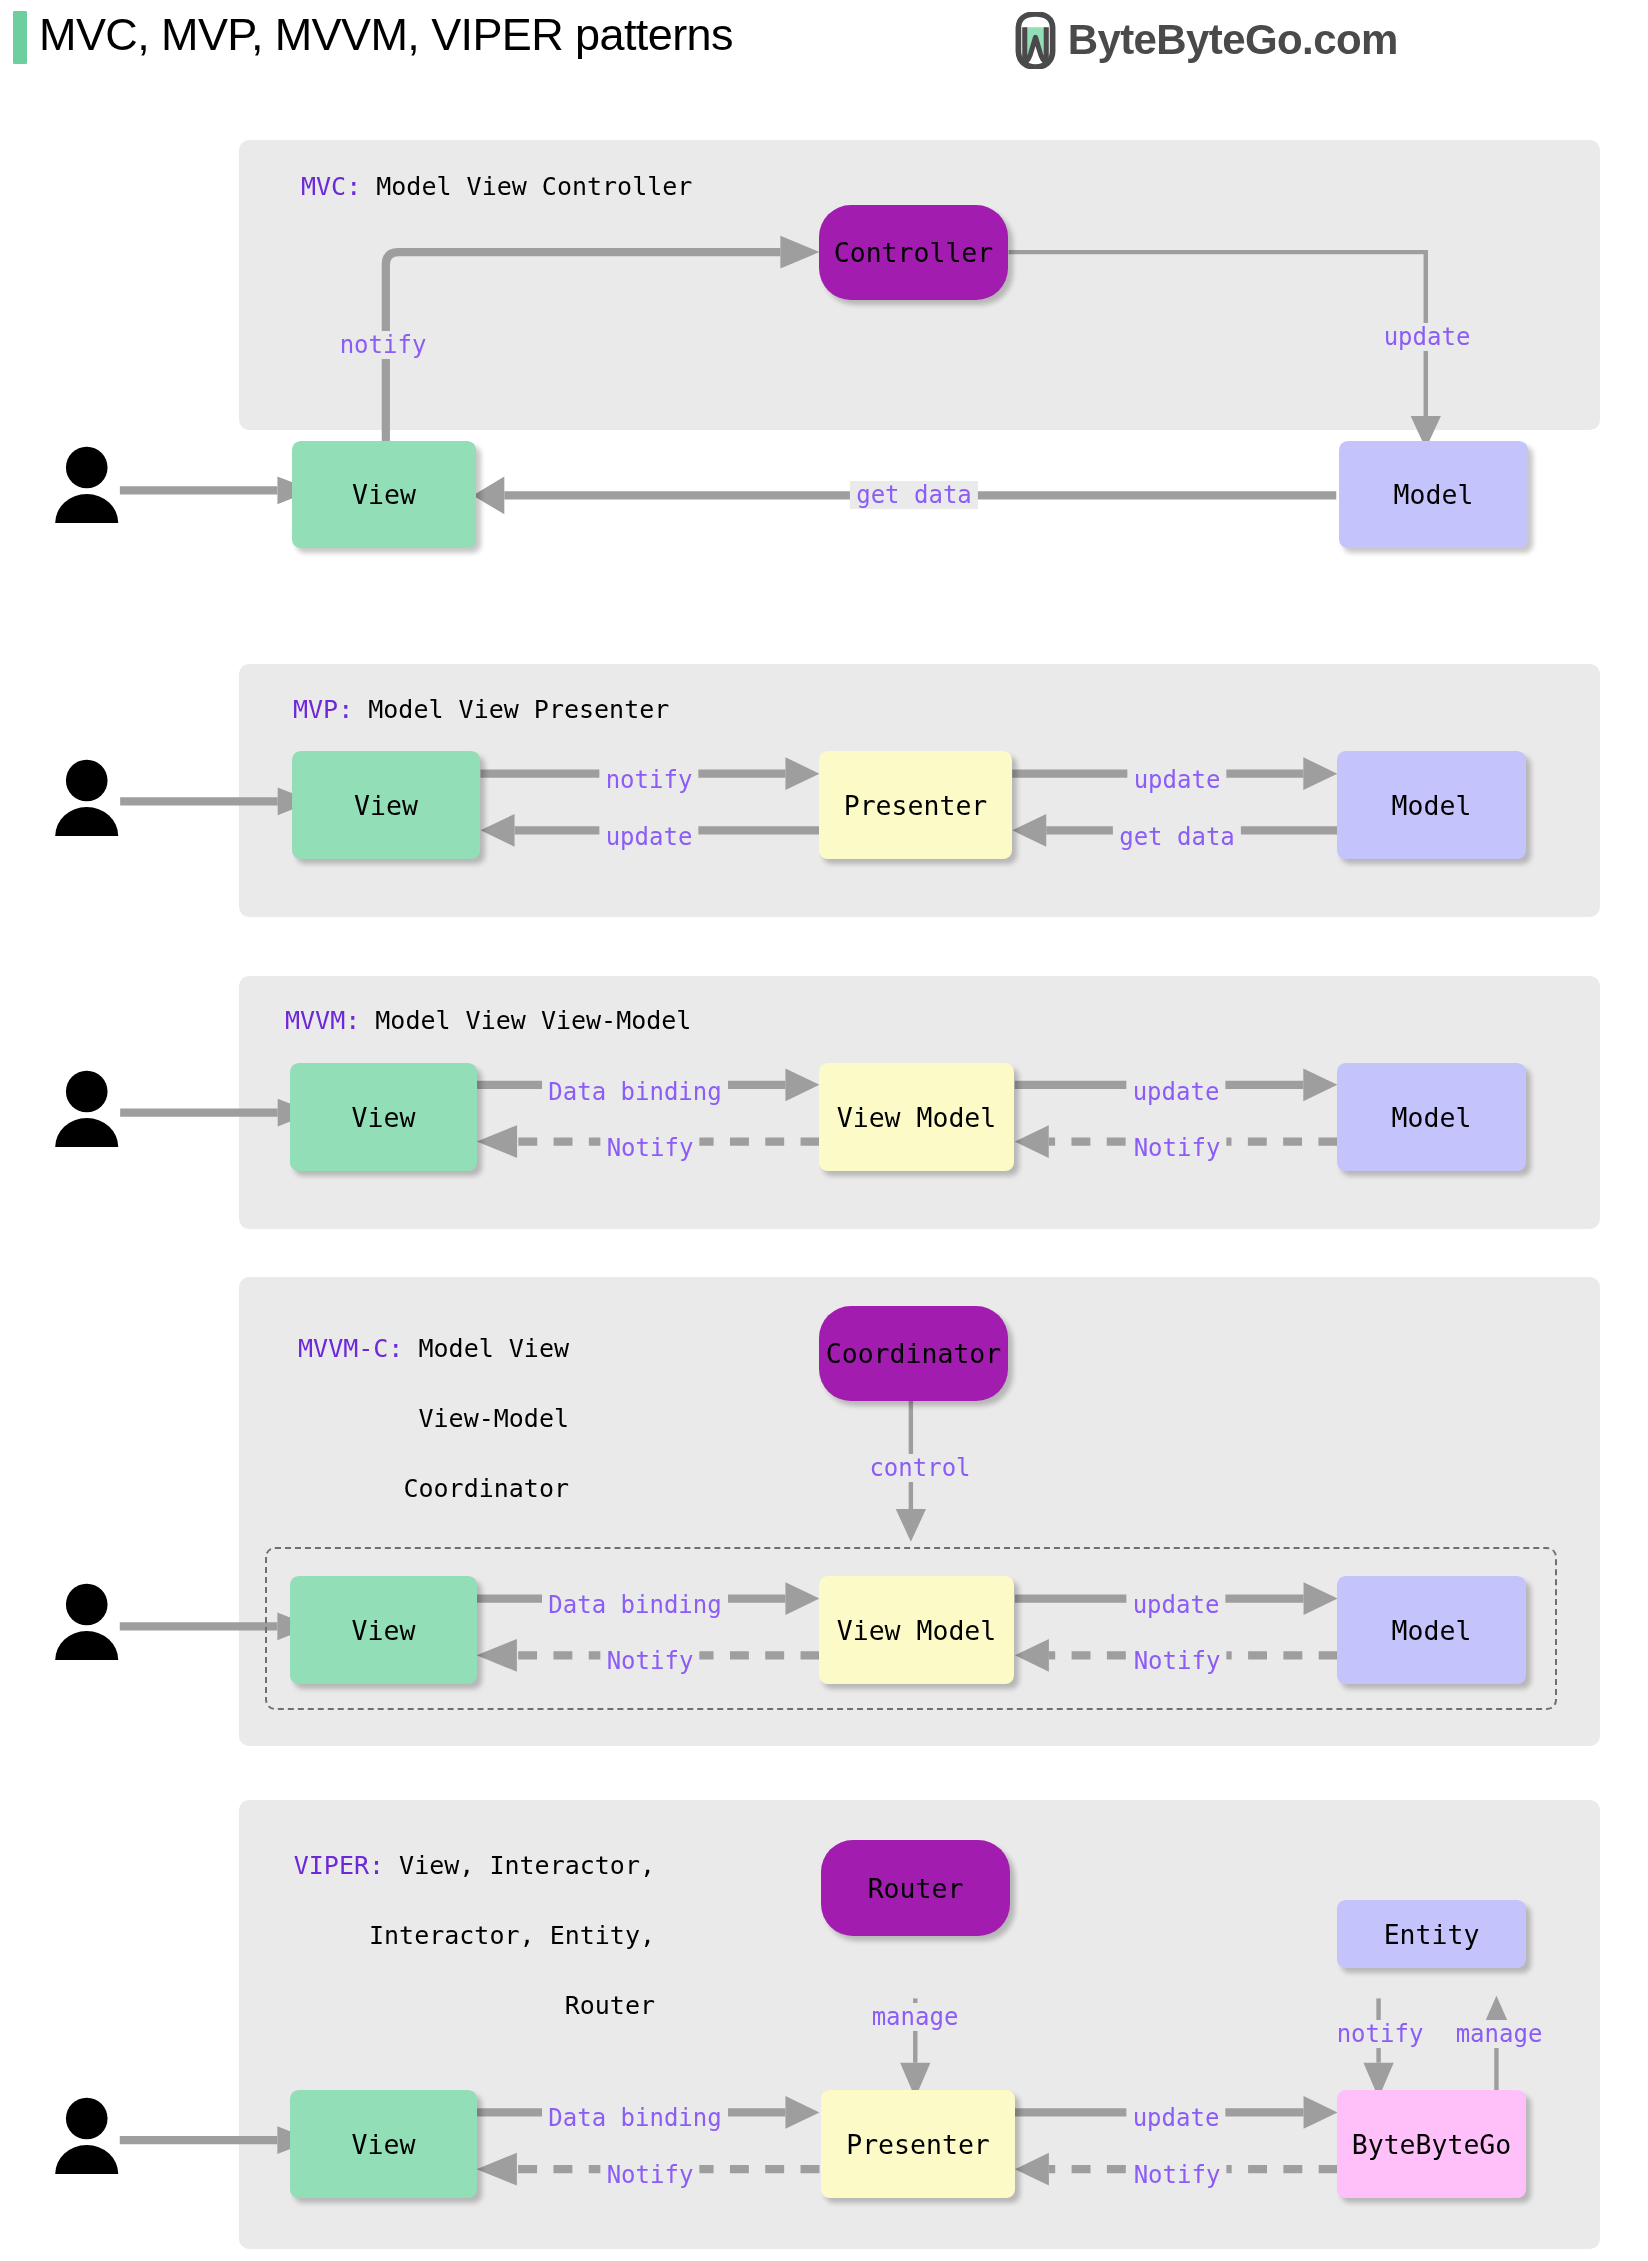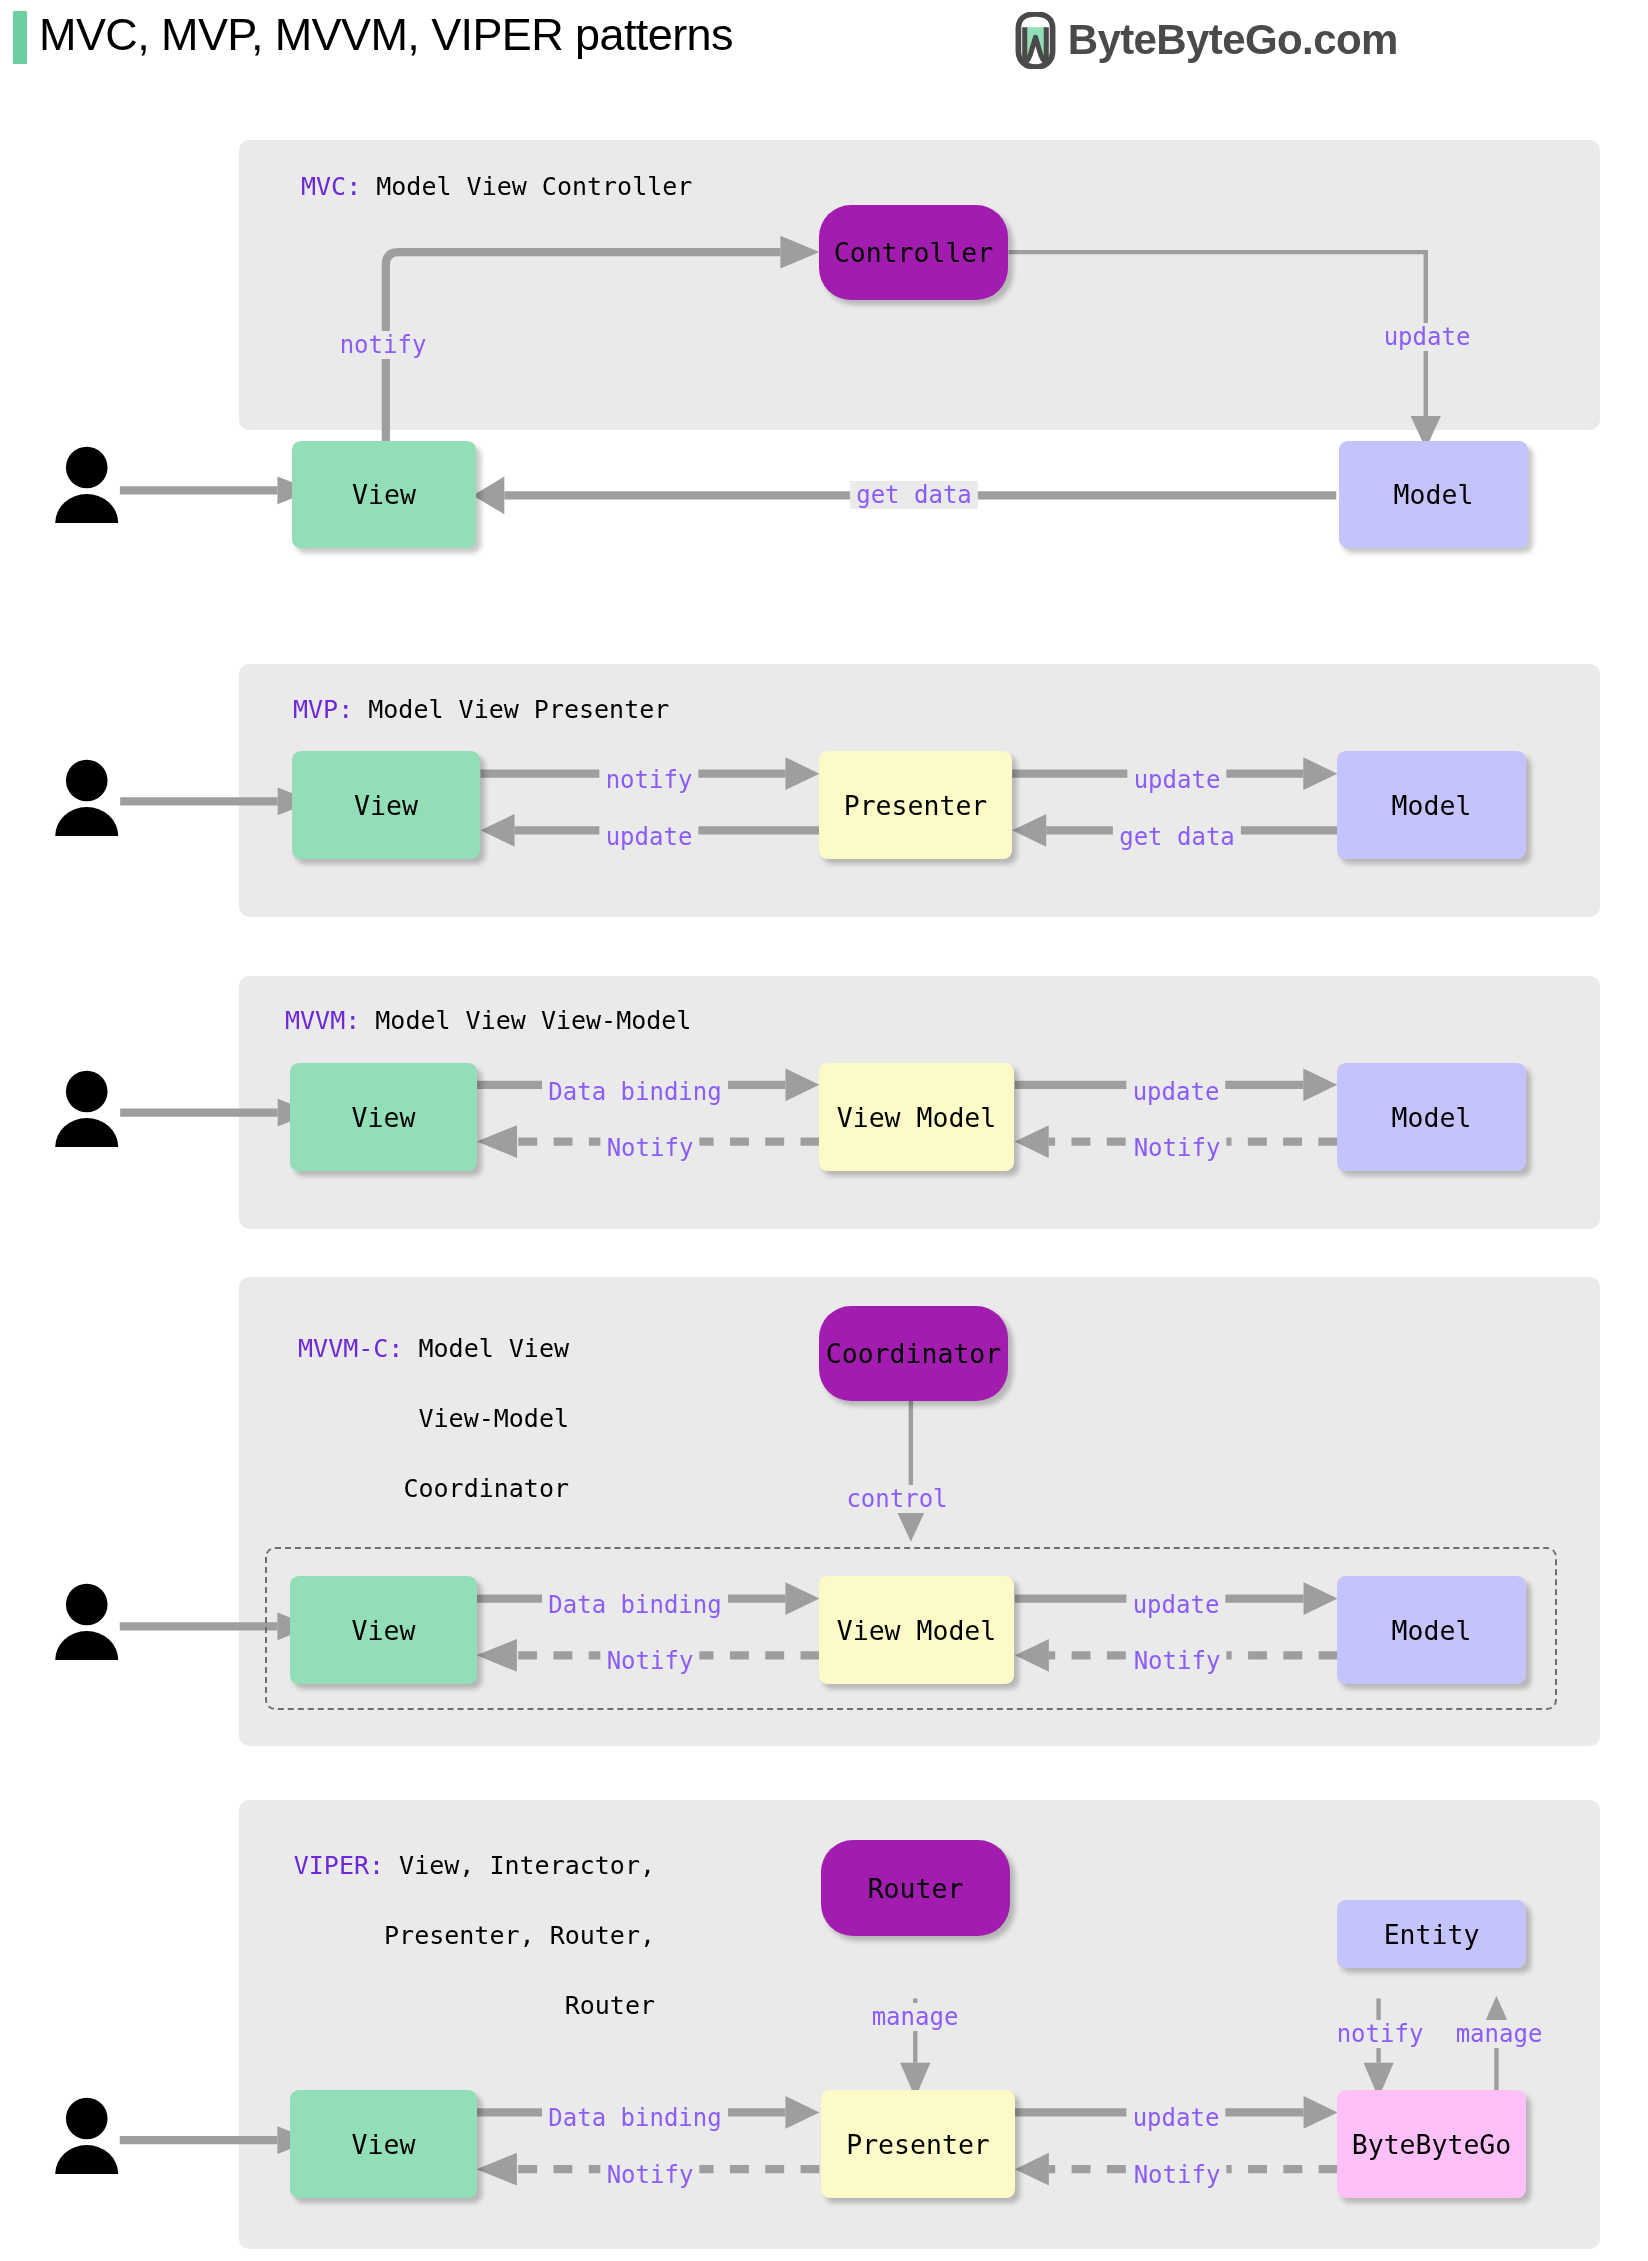--- a/index.html
+++ b/index.html
@@ -248,31 +248,31 @@
     <circle cx="58" cy="42" r="33" fill="#000"></circle>
     <path d="M8 130 A50 46 0 0 1 108 130 Z" fill="#000"></path>
   </svg>
 </div>
 
 <div class="node n-ctrl" style="left:819px; top:1306px; width:189px; height:95px;">Coordinator</div>
 <div class="node n-view" style="left:290px; top:1576px; width:187px; height:108px;">View</div>
 <div class="node n-yellow" style="left:819px; top:1576px; width:195px; height:108px;">View Model</div>
 <div class="node n-model" style="left:1337px; top:1576px; width:189px; height:108px;">Model</div>
 
-<div class="edge-label" style="left:897px; top:1468px;margin-top:31px;">control</div>
+<div class="edge-label" style="left:920px; top:1468px;">control</div>
 <div class="edge-label" style="left:635px; top:1605px;">Data binding</div>
 <div class="edge-label" style="left:1176px; top:1605px;">update</div>
 <div class="edge-label" style="left:650px; top:1661px;">Notify</div>
 <div class="edge-label" style="left:1177px; top:1661px;">Notify</div>
 
 <div class="panel" style="left:239px; top:1800px; width:1361px; height:449px;">
 </div>
 
 <div class="section-label" style="left:271px; top:1848px; text-align:right; width:384px;"><span class="kw">VIPER:</span><span> View, Interactor,</span><br>
-<span>Presenter, Router,</span><br>
+<span>Interactor, Entity,</span><br>
 <span>Router</span></div>
 
 <svg class="edges" style="left:0; top:1765px; width:1649px; height:497px;" viewBox="0 0 2616 788" width="1649" height="497">
   <line class="edge-line edge-thick" x1="190" y1="595" x2="440" y2="595"></line>
   <polygon class="arrow-head" points="440,573 496,595 440,617"></polygon>
 
   <path class="edge-line edge-thin" d="M1452,370 L1452,472"></path>
   <polygon class="arrow-head" points="1428,472 1476,472 1452,528"></polygon>
 
   <path class="edge-line edge-thin" d="M2187,370 L2187,472"></path>

